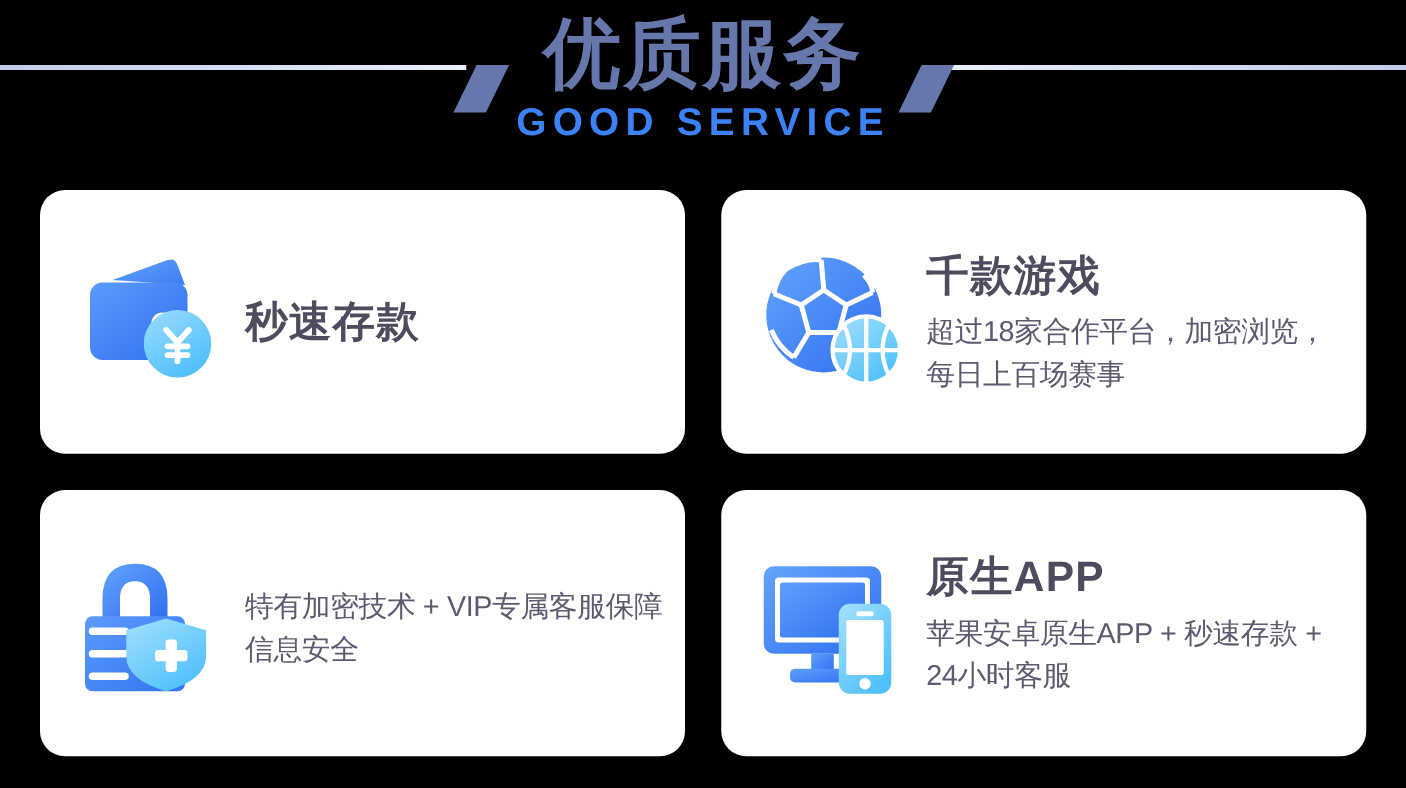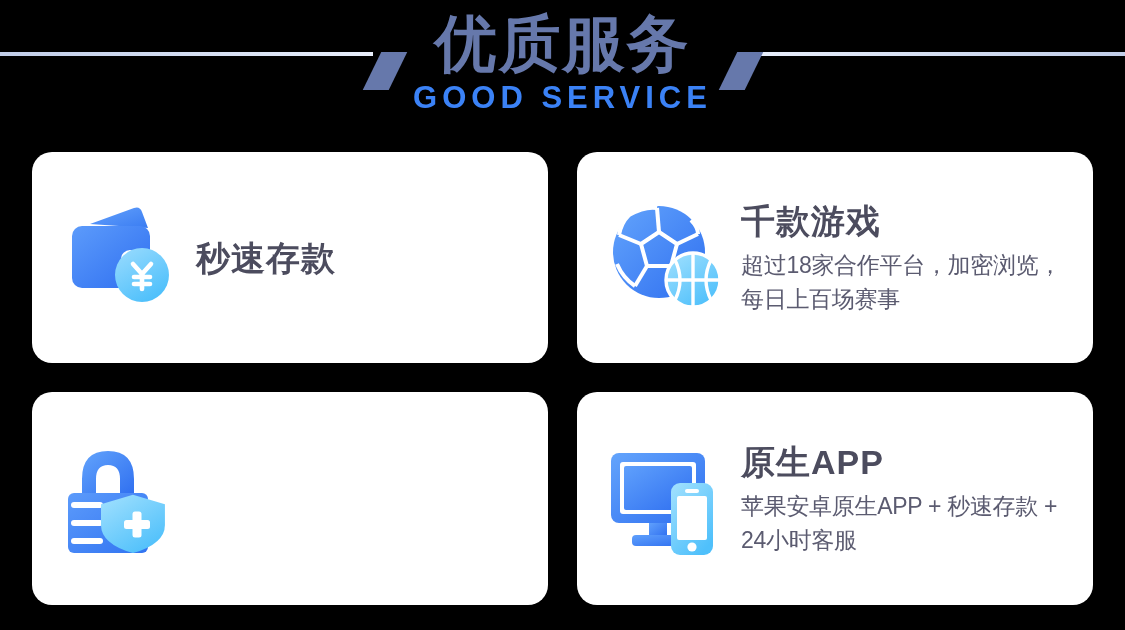--- a/index.html
+++ b/index.html
@@ -218,20 +218,21 @@
             <line x1="14" y1="104" x2="40" y2="104"></line>
           </g>
           <path d="M76 62 L110 72 L110 94 Q110 114 76 124 Q42 114 42 94 L42 72 Z" fill="url(#sh)" transform="translate(-6,-8) scale(0.94) translate(8,8)"></path>
           <g fill="#ffffff">
             <rect x="64" y="83" width="26" height="9" rx="2.5"></rect>
             <rect x="72.5" y="74.5" width="9" height="26" rx="2.5"></rect>
           </g>
         </svg>
       </div>
       <div class="texts">
+        <div class="card-desc wide">特有加密技术 + VIP专属客服保障信息安全</div>
       </div>
     </div>
 
     <div class="card">
       <div class="icon-box">
         <svg viewBox="0 0 124 124" xmlns="http://www.w3.org/2000/svg">
           <defs>
             <linearGradient id="mg" x1="0" y1="0" x2="1" y2="1">
               <stop offset="0%" stop-color="#63a4fc"></stop>
               <stop offset="100%" stop-color="#2f6ff0"></stop>

